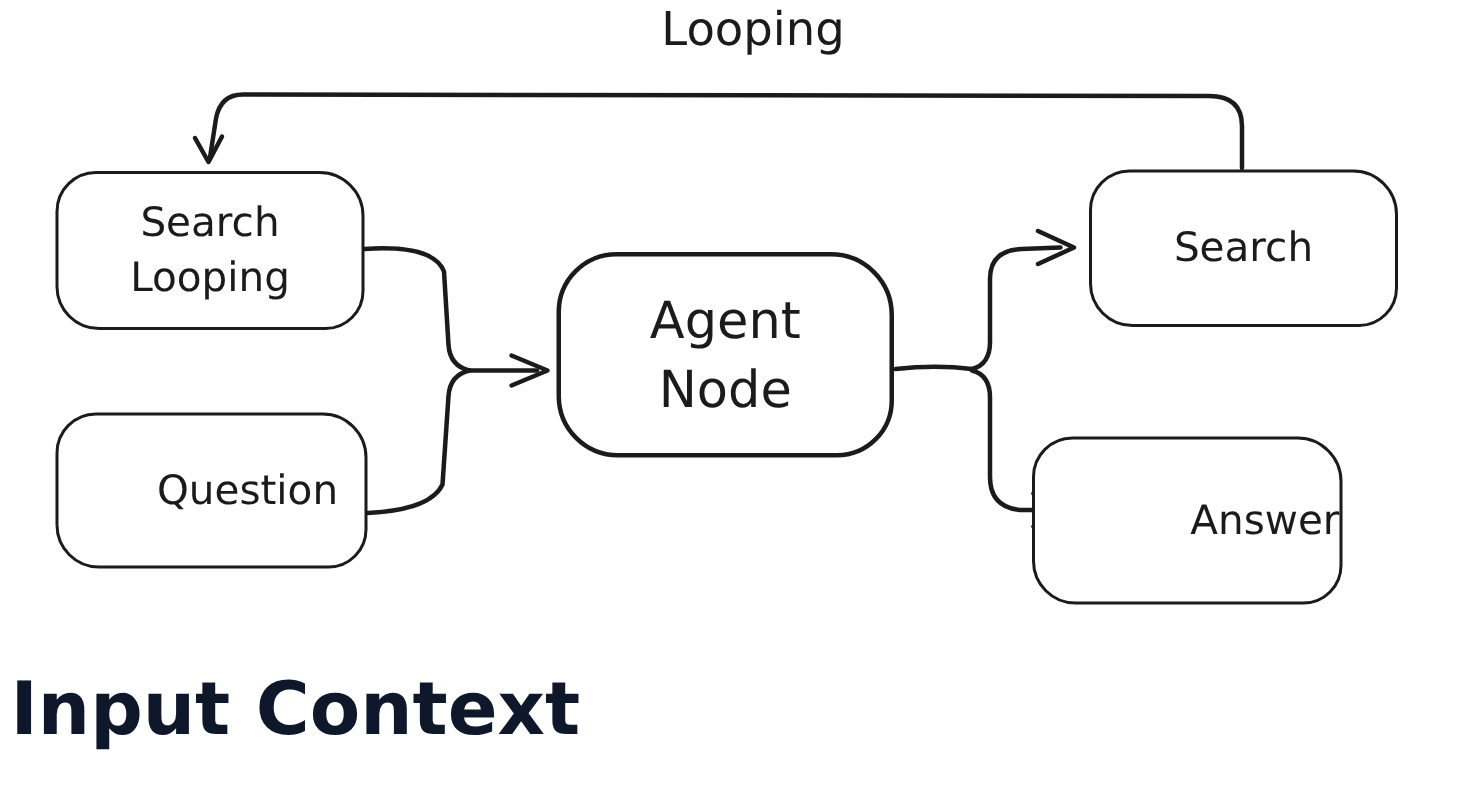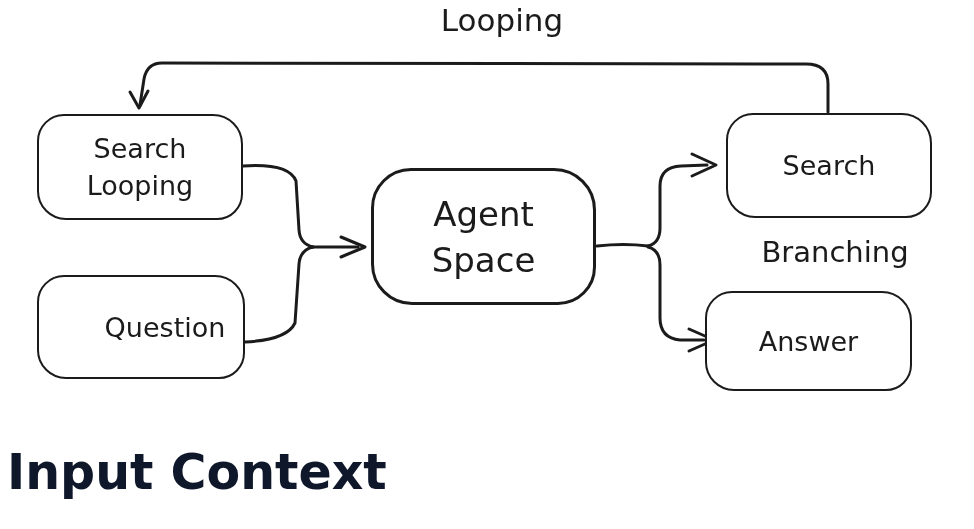--- a/index.html
+++ b/index.html
@@ -43,21 +43,21 @@
     font-size: 27px;
     line-height: 37px;
     color: #1b1b1b;
   }
   .node-small {
     border-radius: 27px 30px 26px 29px;
   }
   .node-search-results { left: 37px;  top: 114px; width: 206px; height: 106px; }
   .node-question       { left: 37px;  top: 275px; width: 208px; height: 104px; padding-left: 48px; }
   .node-search         { left: 726px; top: 113px; width: 206px; height: 105px; }
-  .node-answer         { left: 705px; top: 291px; width: 207px; height: 100px; }
+  .node-answer         { left: 688px; top: 291px; width: 207px; height: 112px; align-items: flex-end; }
   .node-agent {
     left: 371px; top: 168px; width: 225px; height: 137px;
     border-radius: 40px 42px 38px 41px;
     border-width: 3px;
     font-size: 34px;
     line-height: 46px;
   }
   .float-label {
     position: absolute;
     text-align: center;
@@ -107,29 +107,28 @@
     <div>Search</div>
     <div>Looping</div>
   </div>
 
   <div class="node node-small node-question">
     <div>Question</div>
   </div>
 
   <div class="node node-agent">
     <div>Agent</div>
-    <div>Space</div>
+    <div>Node</div>
   </div>
 
   <div class="node node-small node-search">
     <div>Search</div>
   </div>
 
   <div class="node node-small node-answer">
     <div>Answer</div>
   </div>
 
   <div class="float-label label-looping">Looping</div>
-  <div class="float-label label-branching">Branching</div>
 
   <div class="big-label label-input-context">Input Context</div>
 
 </div>
 
 </body></html>

